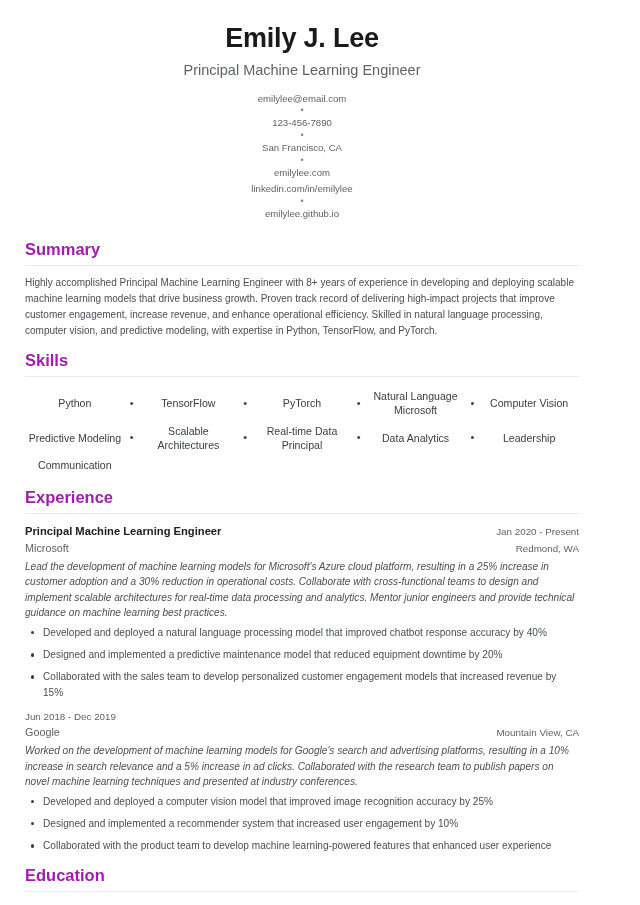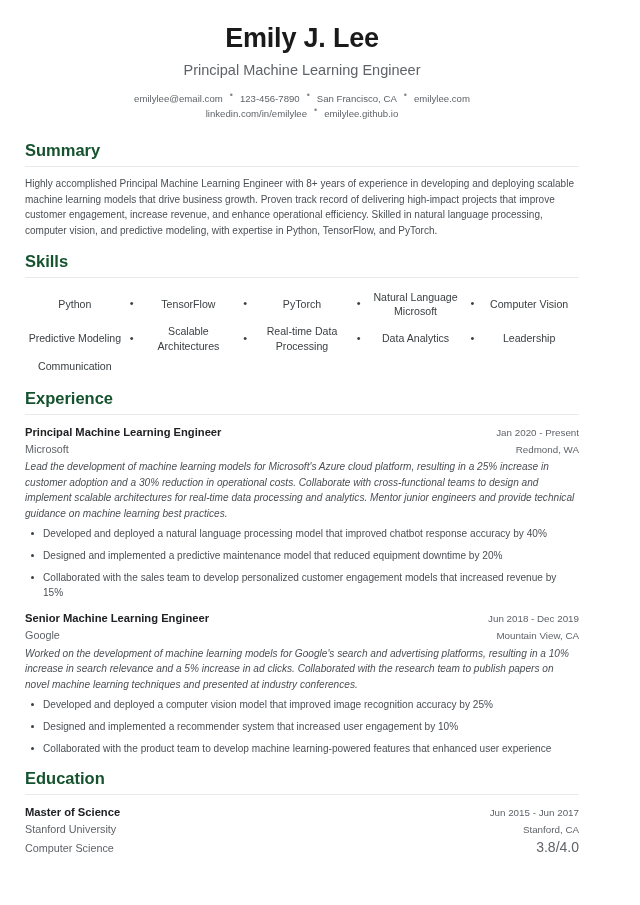--- a/index.html
+++ b/index.html
@@ -39,35 +39,36 @@
     line-height: 1.25;
     margin: 0 0 11px 0;
   }
   .contact-line {
     font-size: 9.6px;
     color: #5f6368;
     line-height: 1.65;
     display: flex;
     flex-wrap: wrap;
     justify-content: center;
+    flex-direction: column;
   }
   .contact-item { white-space: nowrap; }
   .contact-sep {
     color: #80868b;
     margin: 0 7px;
     font-size: 9px;
     line-height: 1;
   }
 
   
   .section { margin-bottom: 4px; }
   .section-title {
     font-size: 16.5px;
     font-weight: bold;
-    color: #14532d;
+    color: #a21caf;
     margin: 0 0 5px 0;
     line-height: 1.25;
   }
   .section-rule {
     border: 0;
     border-top: 1px solid #e8eaed;
     margin: 0 0 9px 0;
   }
 
   
@@ -221,21 +222,21 @@
         <div class="skill-sep">•</div>
         <div class="skill-cell">PyTorch</div>
         <div class="skill-sep">•</div>
         <div class="skill-cell">Natural Language Microsoft</div>
         <div class="skill-sep">•</div>
         <div class="skill-cell">Computer Vision</div>
         <div class="skill-cell">Predictive Modeling</div>
         <div class="skill-sep">•</div>
         <div class="skill-cell">Scalable Architectures</div>
         <div class="skill-sep">•</div>
-        <div class="skill-cell">Real-time Data Processing</div>
+        <div class="skill-cell">Real-time Data Principal</div>
         <div class="skill-sep">•</div>
         <div class="skill-cell">Data Analytics</div>
         <div class="skill-sep">•</div>
         <div class="skill-cell">Leadership</div>
         <div class="skill-cell">Communication</div>
       </div>
   </div>
 
   <div class="section exp-section">
     <h2 class="section-title">Experience</h2>
@@ -252,21 +253,20 @@
           </div>
           <p class="entry-desc">Lead the development of machine learning models for Microsoft's Azure cloud platform, resulting in a 25% increase in customer adoption and a 30% reduction in operational costs. Collaborate with cross-functional teams to design and implement scalable architectures for real-time data processing and analytics. Mentor junior engineers and provide technical guidance on machine learning best practices.</p>
           <ul class="bullets">
             <li class="bullet-item">Developed and deployed a natural language processing model that improved chatbot response accuracy by 40%</li>
             <li class="bullet-item">Designed and implemented a predictive maintenance model that reduced equipment downtime by 20%</li>
             <li class="bullet-item">Collaborated with the sales team to develop personalized customer engagement models that increased revenue by 15%</li>
           </ul>
         </div>
         <div class="entry">
           <div class="entry-row">
-            <div class="entry-title">Senior Machine Learning Engineer</div>
             <div class="entry-dates">Jun 2018 - Dec 2019</div>
           </div>
           <div class="entry-row">
             <div class="entry-org">Google</div>
             <div class="entry-location">Mountain View, CA</div>
           </div>
           <p class="entry-desc">Worked on the development of machine learning models for Google's search and advertising platforms, resulting in a 10% increase in search relevance and a 5% increase in ad clicks. Collaborated with the research team to publish papers on novel machine learning techniques and presented at industry conferences.</p>
           <ul class="bullets">
             <li class="bullet-item">Developed and deployed a computer vision model that improved image recognition accuracy by 25%</li>
             <li class="bullet-item">Designed and implemented a recommender system that increased user engagement by 10%</li>

